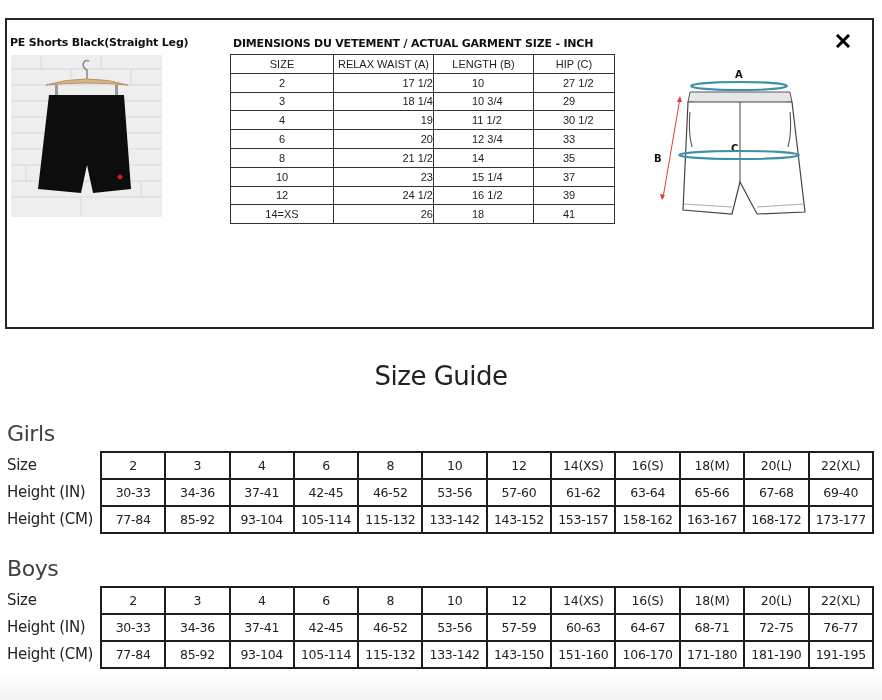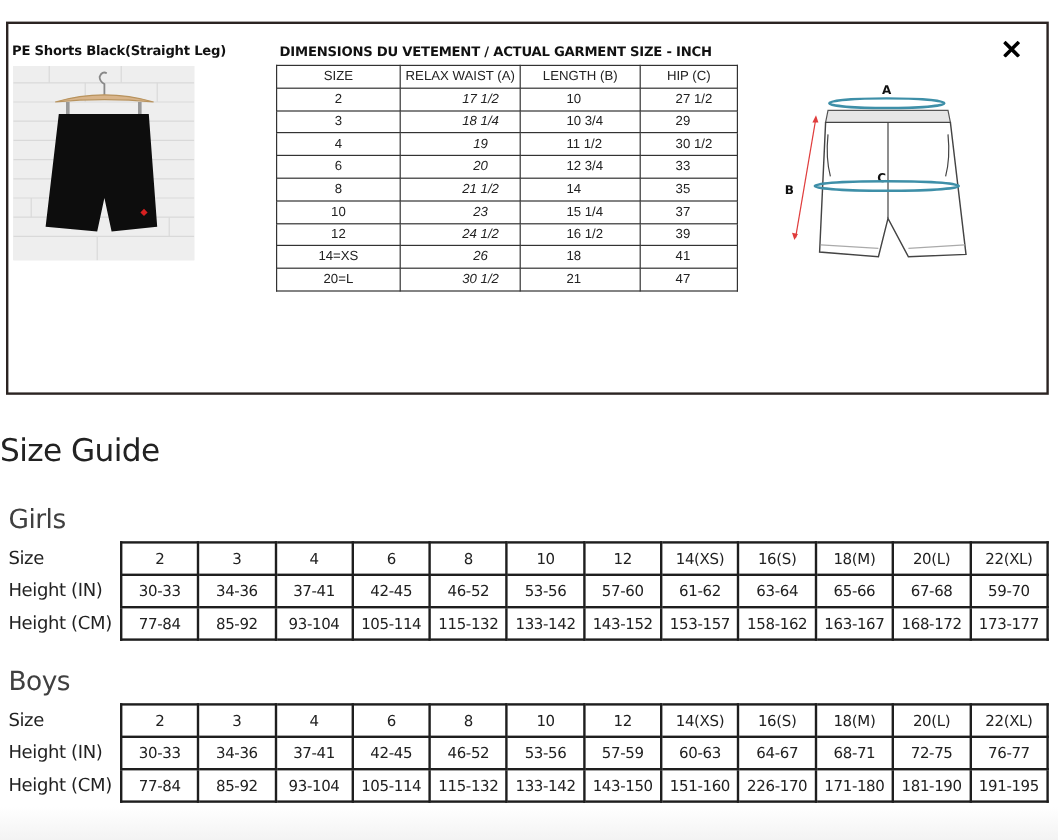--- a/index.html
+++ b/index.html
@@ -26,31 +26,31 @@
     }
     table.garment-table {
       position: absolute; left: 230px; top: 54px; width: 385px;
       border-collapse: collapse; font-family: "Liberation Sans", sans-serif; font-size: 11px; color: #222;
     }
     table.garment-table td, table.garment-table th {
       border: 1.5px solid #333; height: 18.8px; font-weight: normal; padding: 0;
     }
     table.garment-table th { text-align: center; }
     table.garment-table td.c0 { text-align: center; width: 103px; }
-    table.garment-table td.c1 { text-align: center; padding-left: 34px; width: 100px; font-style: italic; }
+    table.garment-table td.c1 { text-align: right; padding-left: 34px; width: 100px; }
     table.garment-table td.c2 { text-align: left; padding-left: 38px; width: 100px; }
     table.garment-table td.c3 { text-align: left; padding-left: 29px; }
     .close-btn {
       position: absolute; left: 832px; top: 30px; width: 22px; height: 22px;
       display: flex; align-items: center; justify-content: center; cursor: pointer;
     }
     .diagram { position: absolute; left: 650px; top: 62px; width: 170px; height: 160px; }
 
     .size-guide-title {
-      position: absolute; left: 0; width: 882px; top: 361px; text-align: left;
+      position: absolute; left: 0; width: 882px; top: 361px; text-align: center;
       font-family: "DejaVu Sans", sans-serif; font-size: 26px; color: #222; letter-spacing: -0.5px;
     }
     .section-heading {
       position: absolute; left: 7px;
       font-family: "DejaVu Sans", sans-serif; font-size: 22px; color: #404040; letter-spacing: -0.4px;
     }
     .row-label {
       position: absolute; left: 7px;
       font-family: "DejaVu Sans", sans-serif; font-size: 15px; color: #222; letter-spacing: -0.3px;
     }
@@ -156,26 +156,20 @@
         <td class="c1">24 1/2</td>
         <td class="c2">16 1/2</td>
         <td class="c3">39</td>
       </tr>
       <tr>
         <td class="c0">14=XS</td>
         <td class="c1">26</td>
         <td class="c2">18</td>
         <td class="c3">41</td>
       </tr>
-      <tr>
-        <td class="c0">20=L</td>
-        <td class="c1">30 1/2</td>
-        <td class="c2">21</td>
-        <td class="c3">47</td>
-      </tr>
     </tbody>
 </table>
 
 <div class="close-btn">
   <svg width="14" height="14" viewBox="0 0 14 14">
     <path d="M2 2 L12 12 M12 2 L2 12" stroke="#000" stroke-width="3" stroke-linecap="square"></path>
   </svg>
 </div>
 
 <div class="diagram">
@@ -225,21 +219,21 @@
         <td>34-36</td>
         <td>37-41</td>
         <td>42-45</td>
         <td>46-52</td>
         <td>53-56</td>
         <td>57-60</td>
         <td>61-62</td>
         <td>63-64</td>
         <td>65-66</td>
         <td>67-68</td>
-        <td>59-70</td>
+        <td>69-40</td>
       </tr>
       <tr>
         <td>77-84</td>
         <td>85-92</td>
         <td>93-104</td>
         <td>105-114</td>
         <td>115-132</td>
         <td>133-142</td>
         <td>143-152</td>
         <td>153-157</td>
@@ -287,21 +281,21 @@
       </tr>
       <tr>
         <td>77-84</td>
         <td>85-92</td>
         <td>93-104</td>
         <td>105-114</td>
         <td>115-132</td>
         <td>133-142</td>
         <td>143-150</td>
         <td>151-160</td>
-        <td>226-170</td>
+        <td>106-170</td>
         <td>171-180</td>
         <td>181-190</td>
         <td>191-195</td>
       </tr>
     </tbody>
 </table>
 
 <div class="bottom-fade"></div>
 
 </body></html>

